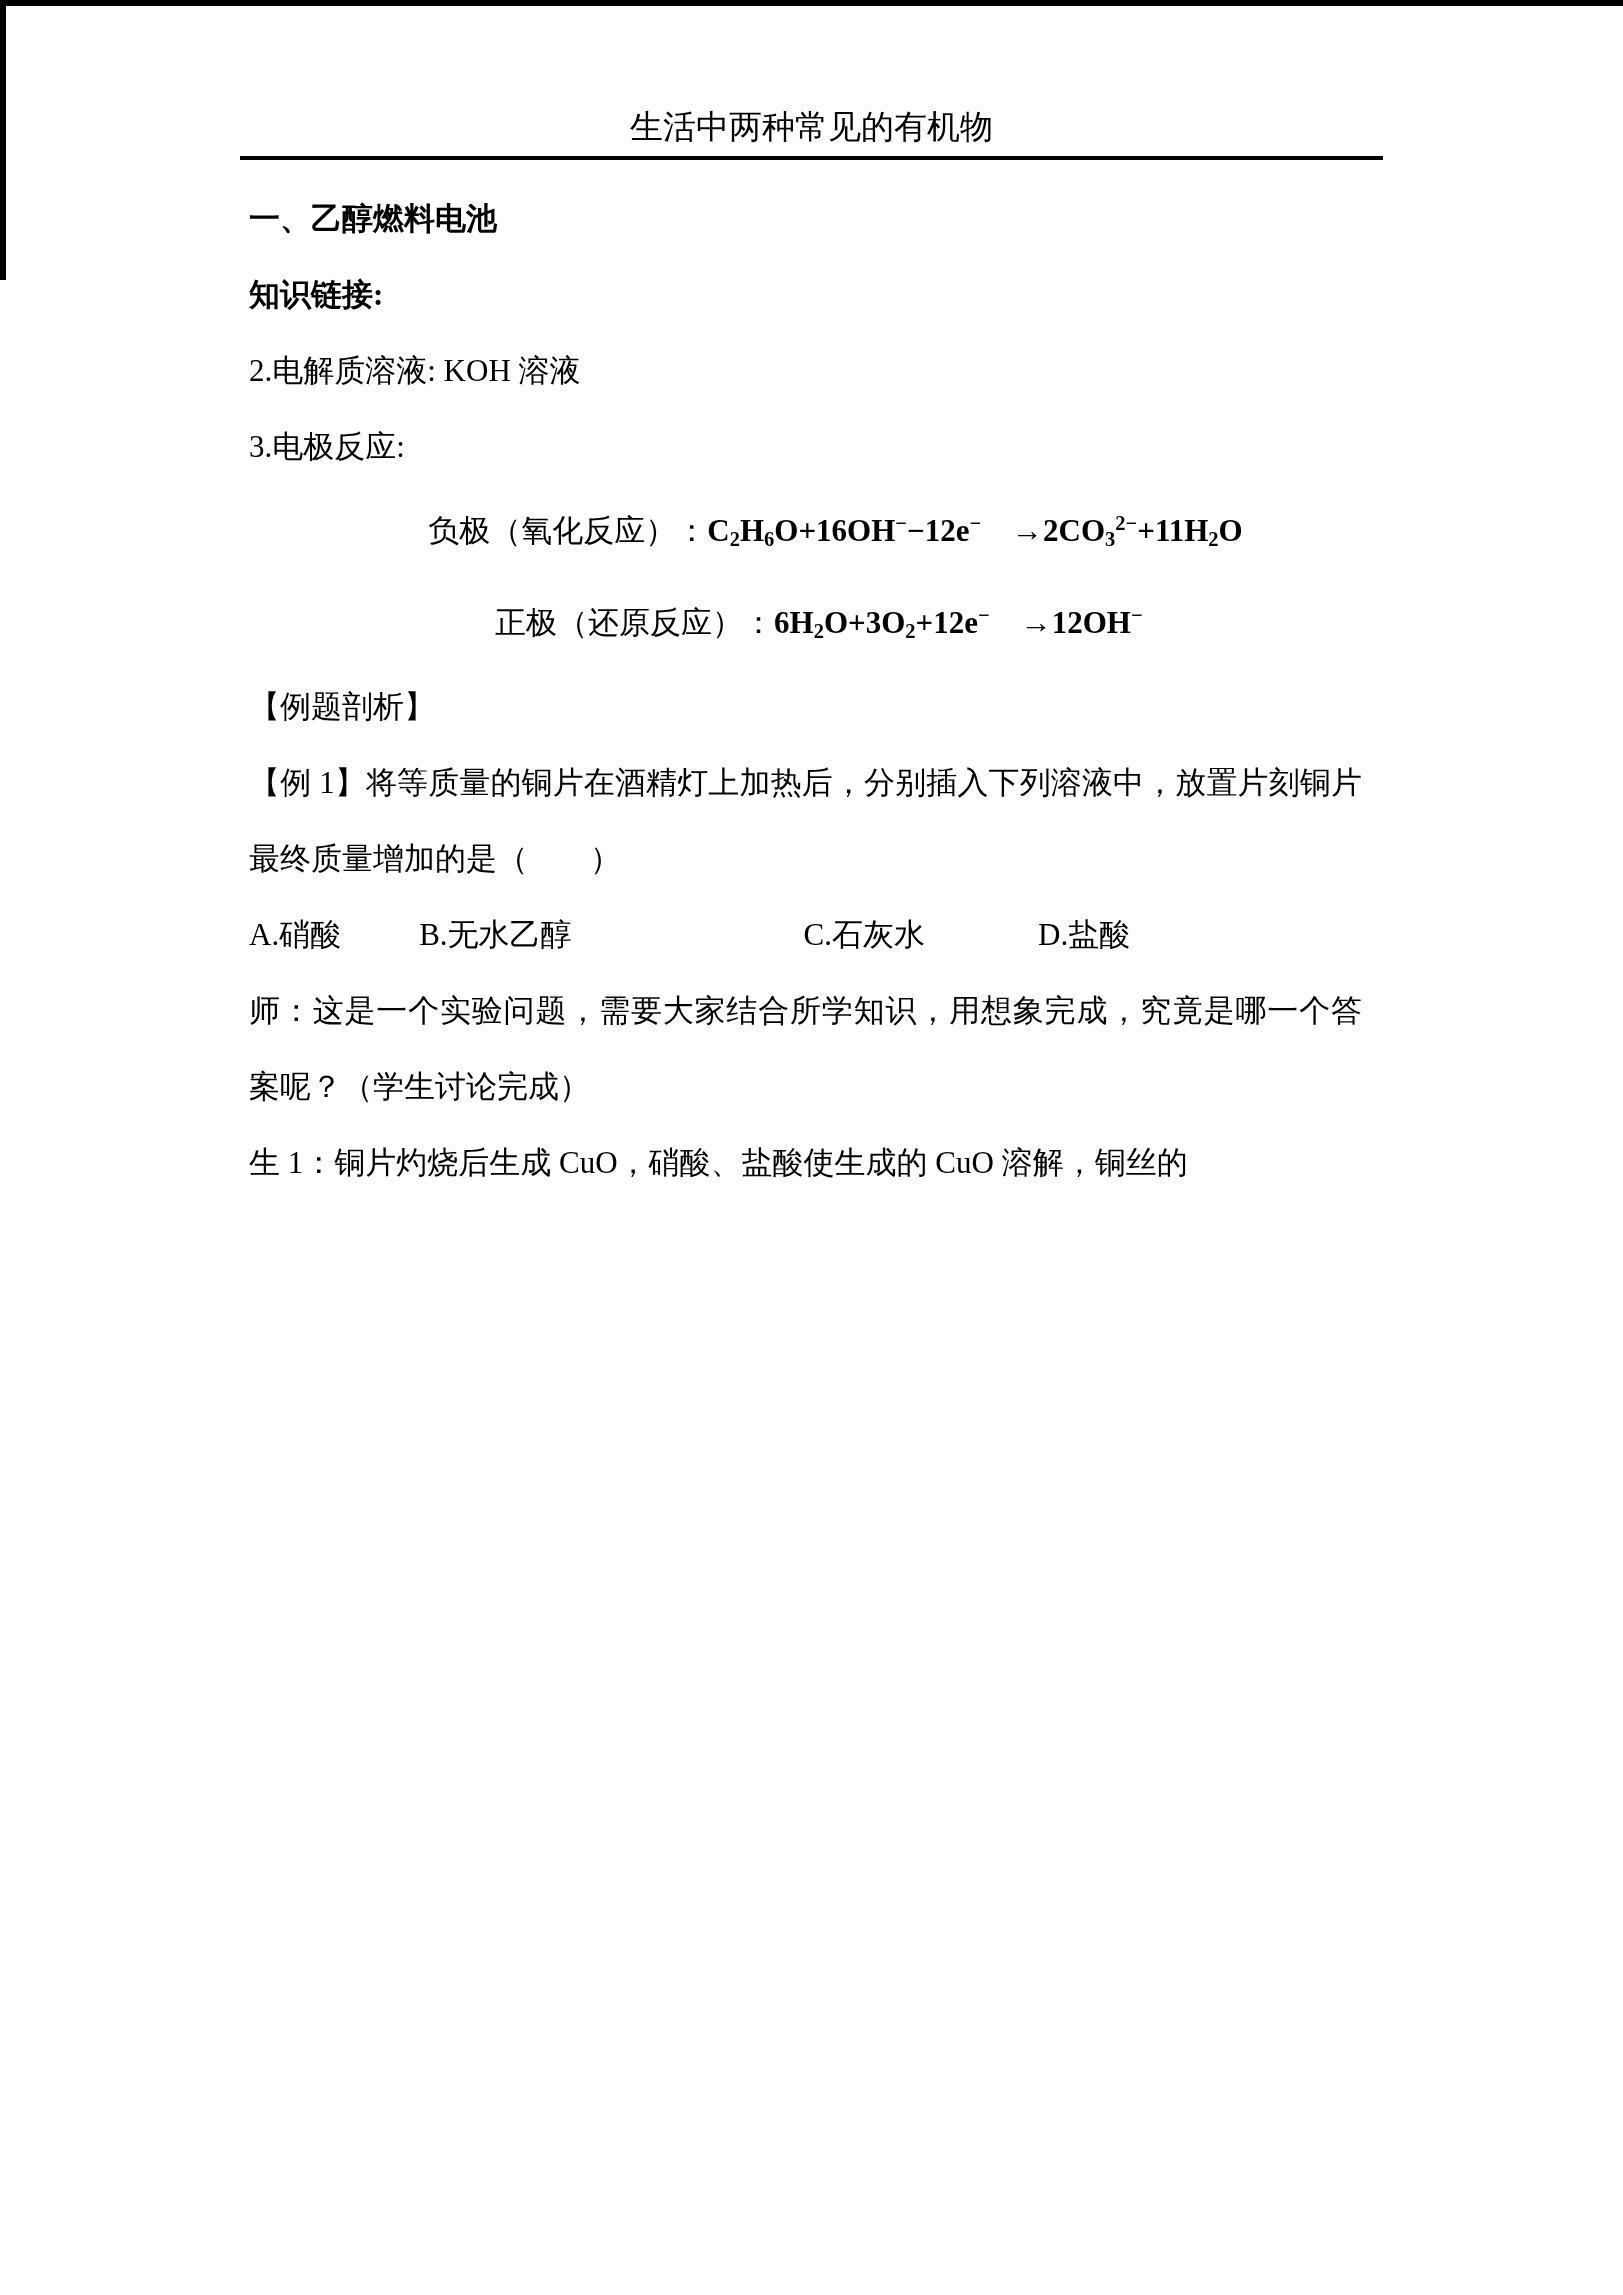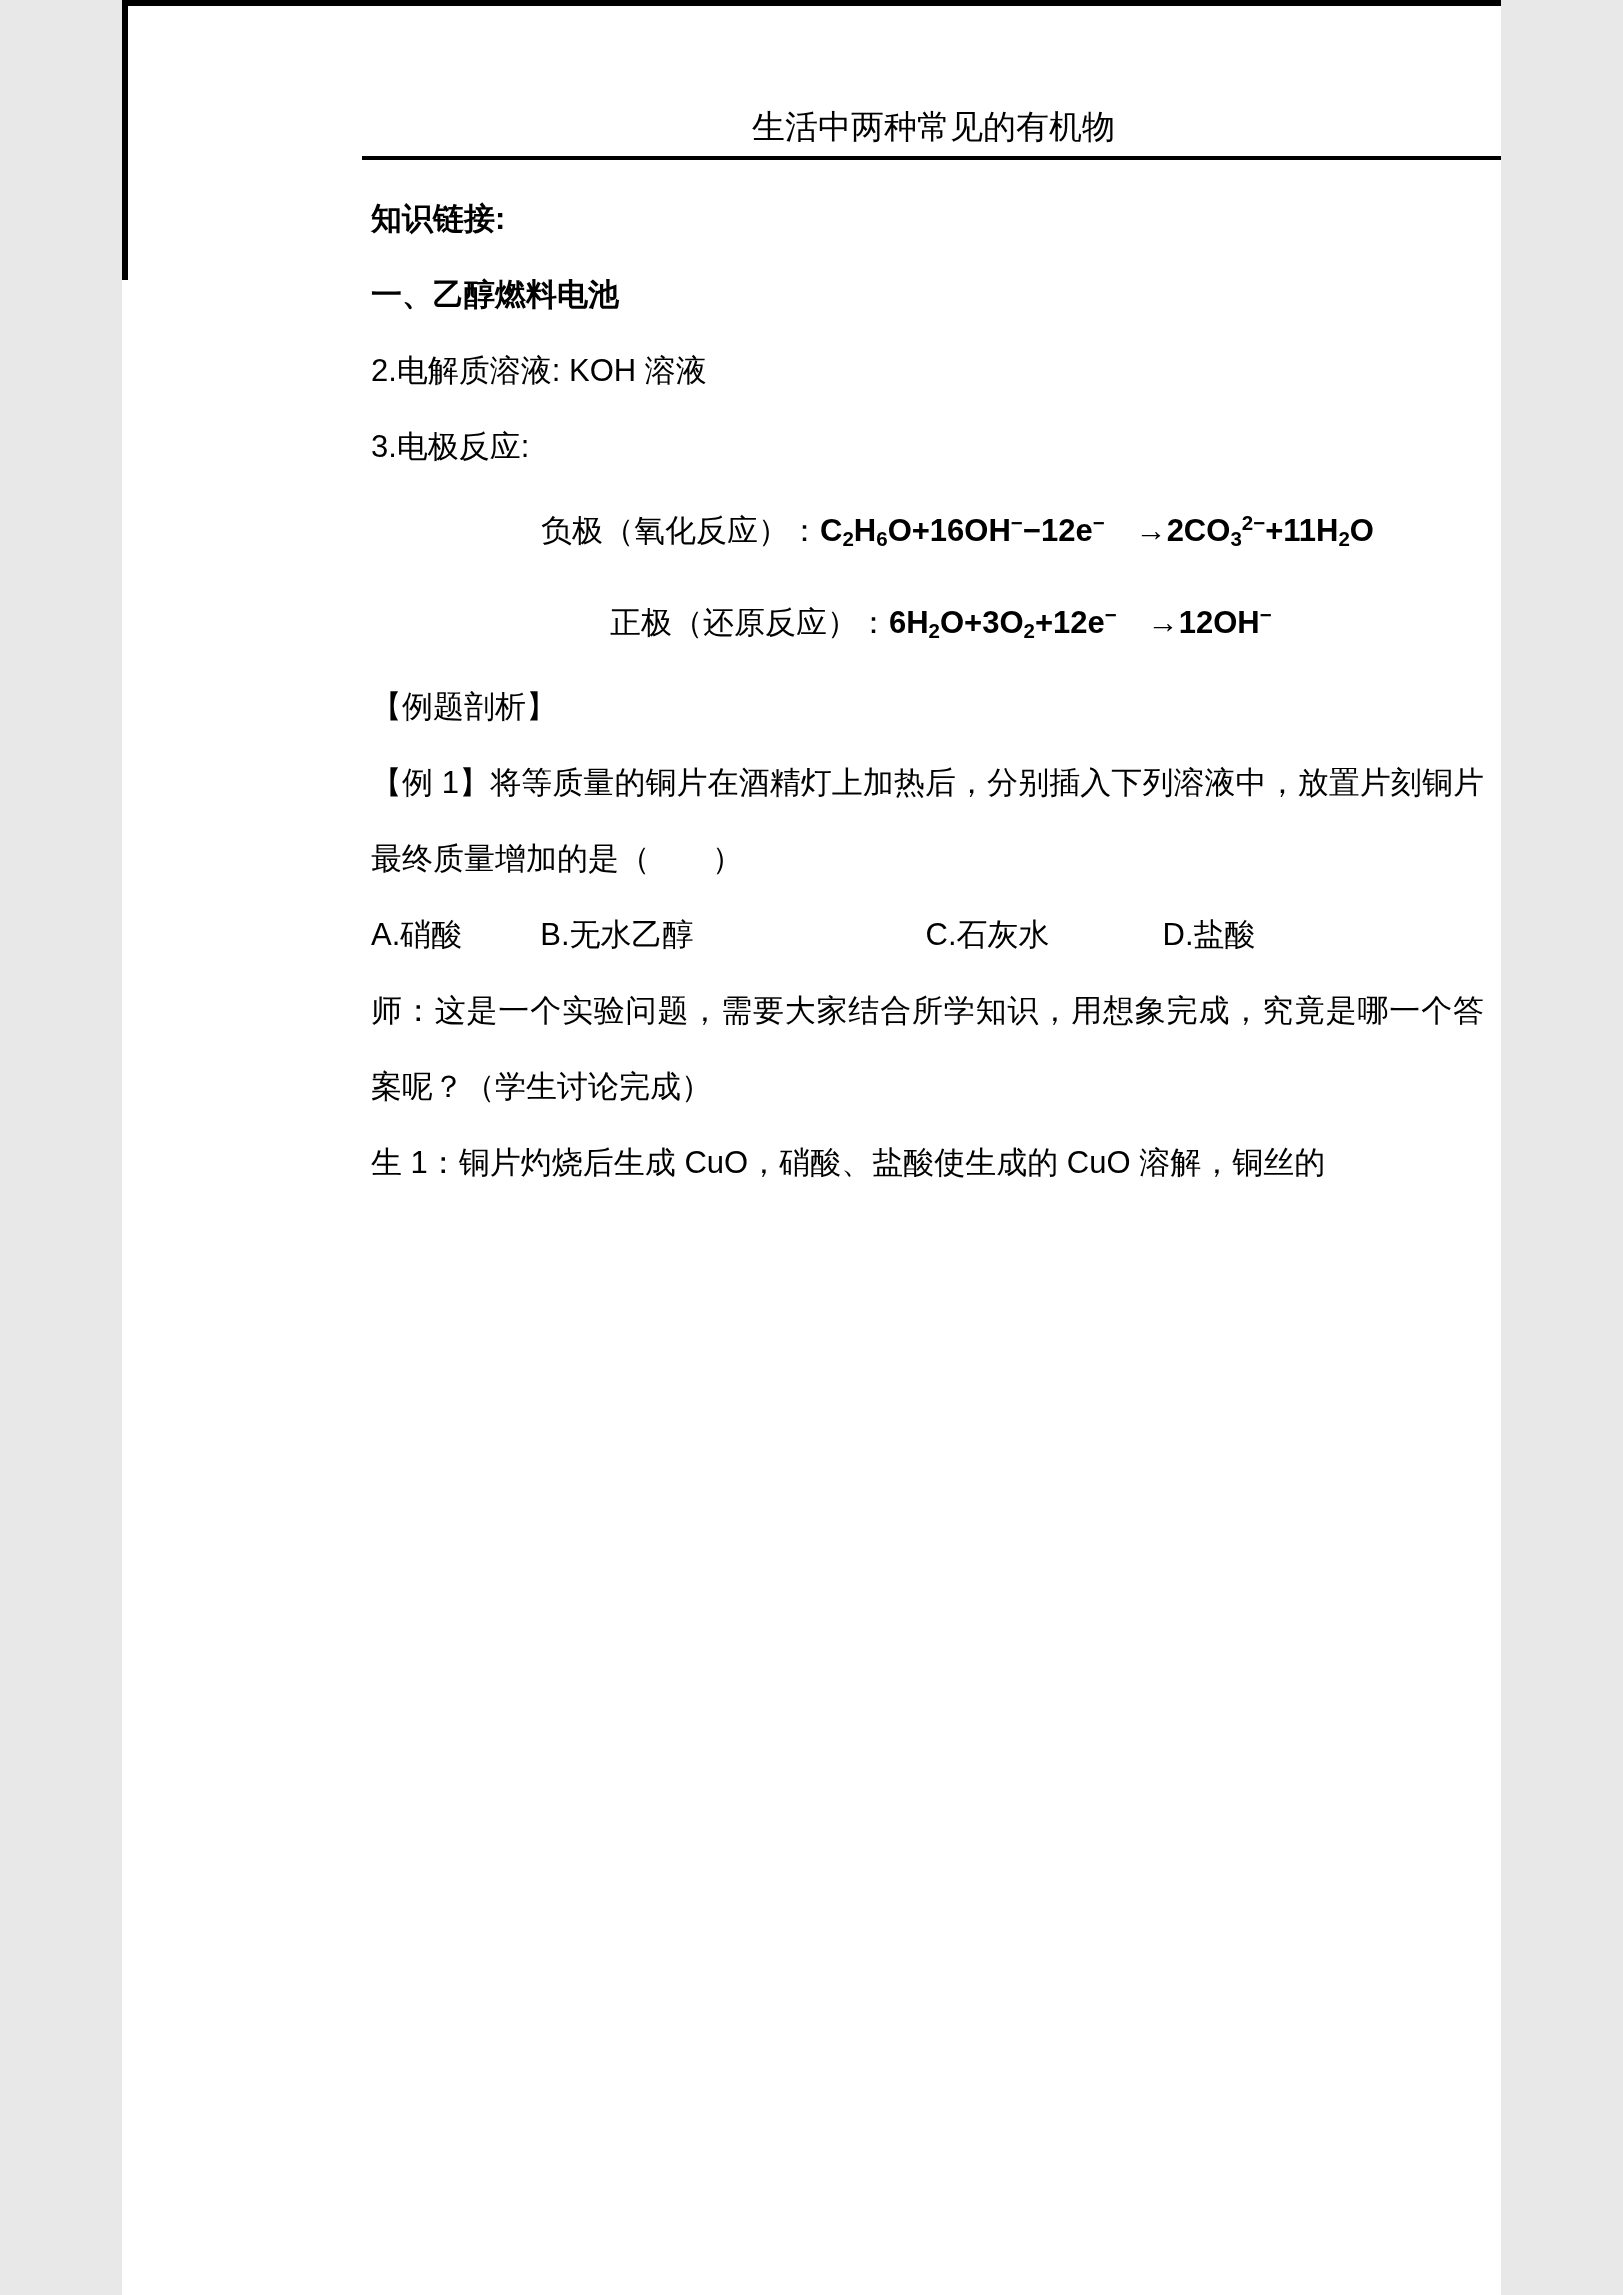--- a/index.html
+++ b/index.html
@@ -1,22 +1,22 @@
 <!DOCTYPE html>
 <html style="font-size:11px"><head>
 <meta charset="utf-8">
 <style>
   html,body { margin:0; padding:0; background:#e8e8e8; }
   .page {
     position:relative;
-    width:1379px; height:2295px;
+    width:1623px; height:2295px;
     margin:0 auto;
     background:#ffffff;
     color:#000;
-    font-family:Liberation Sans, sans-serif;
+    font-family:Liberation Serif, serif;
     overflow:hidden;
   }
   .edge-top { position:absolute; top:0; left:0; width:1623px; height:5.5px; background:#000; }
   .edge-left { position:absolute; top:0; left:0; width:5.5px; height:280px; background:#000; }
 
   .header {
     position:absolute;
     left:240px; top:108px;
     width:1143px;
     text-align:center;
@@ -63,23 +63,23 @@
   <div class="edge-left"></div>
 
   <div class="header">
     <div class="title">生活中两种常见的有机物</div>
   </div>
 
   <div class="content">
 
 
 
+    <p class="b">一、乙醇燃料电池</p>
+
     <p class="b">知识链接:</p>
-
-    <p class="b">一、乙醇燃料电池</p>
 
 
     <p>2.电解质溶液: KOH 溶液</p>
 
     <p class="mt11">3.电极反应:</p>
 
     <p class="eq eq-neg"><span>负极（氧化反应）：</span><span class="formula"><span>C</span><span class="sub">2</span><span>H</span><span class="sub">6</span><span>O+16OH</span><span class="sup">−</span><span>−12e</span><span class="sup">−</span><span>　→2CO</span><span class="sub">3</span><span class="sup">2−</span><span>+11H</span><span class="sub">2</span><span>O</span></span></p>
 
     <p class="eq eq-pos mt8"><span>正极（还原反应）：</span><span class="formula"><span>6H</span><span class="sub">2</span><span>O+3O</span><span class="sub">2</span><span>+12e</span><span class="sup">−</span><span>　→12OH</span><span class="sup">−</span></span></p>
 

